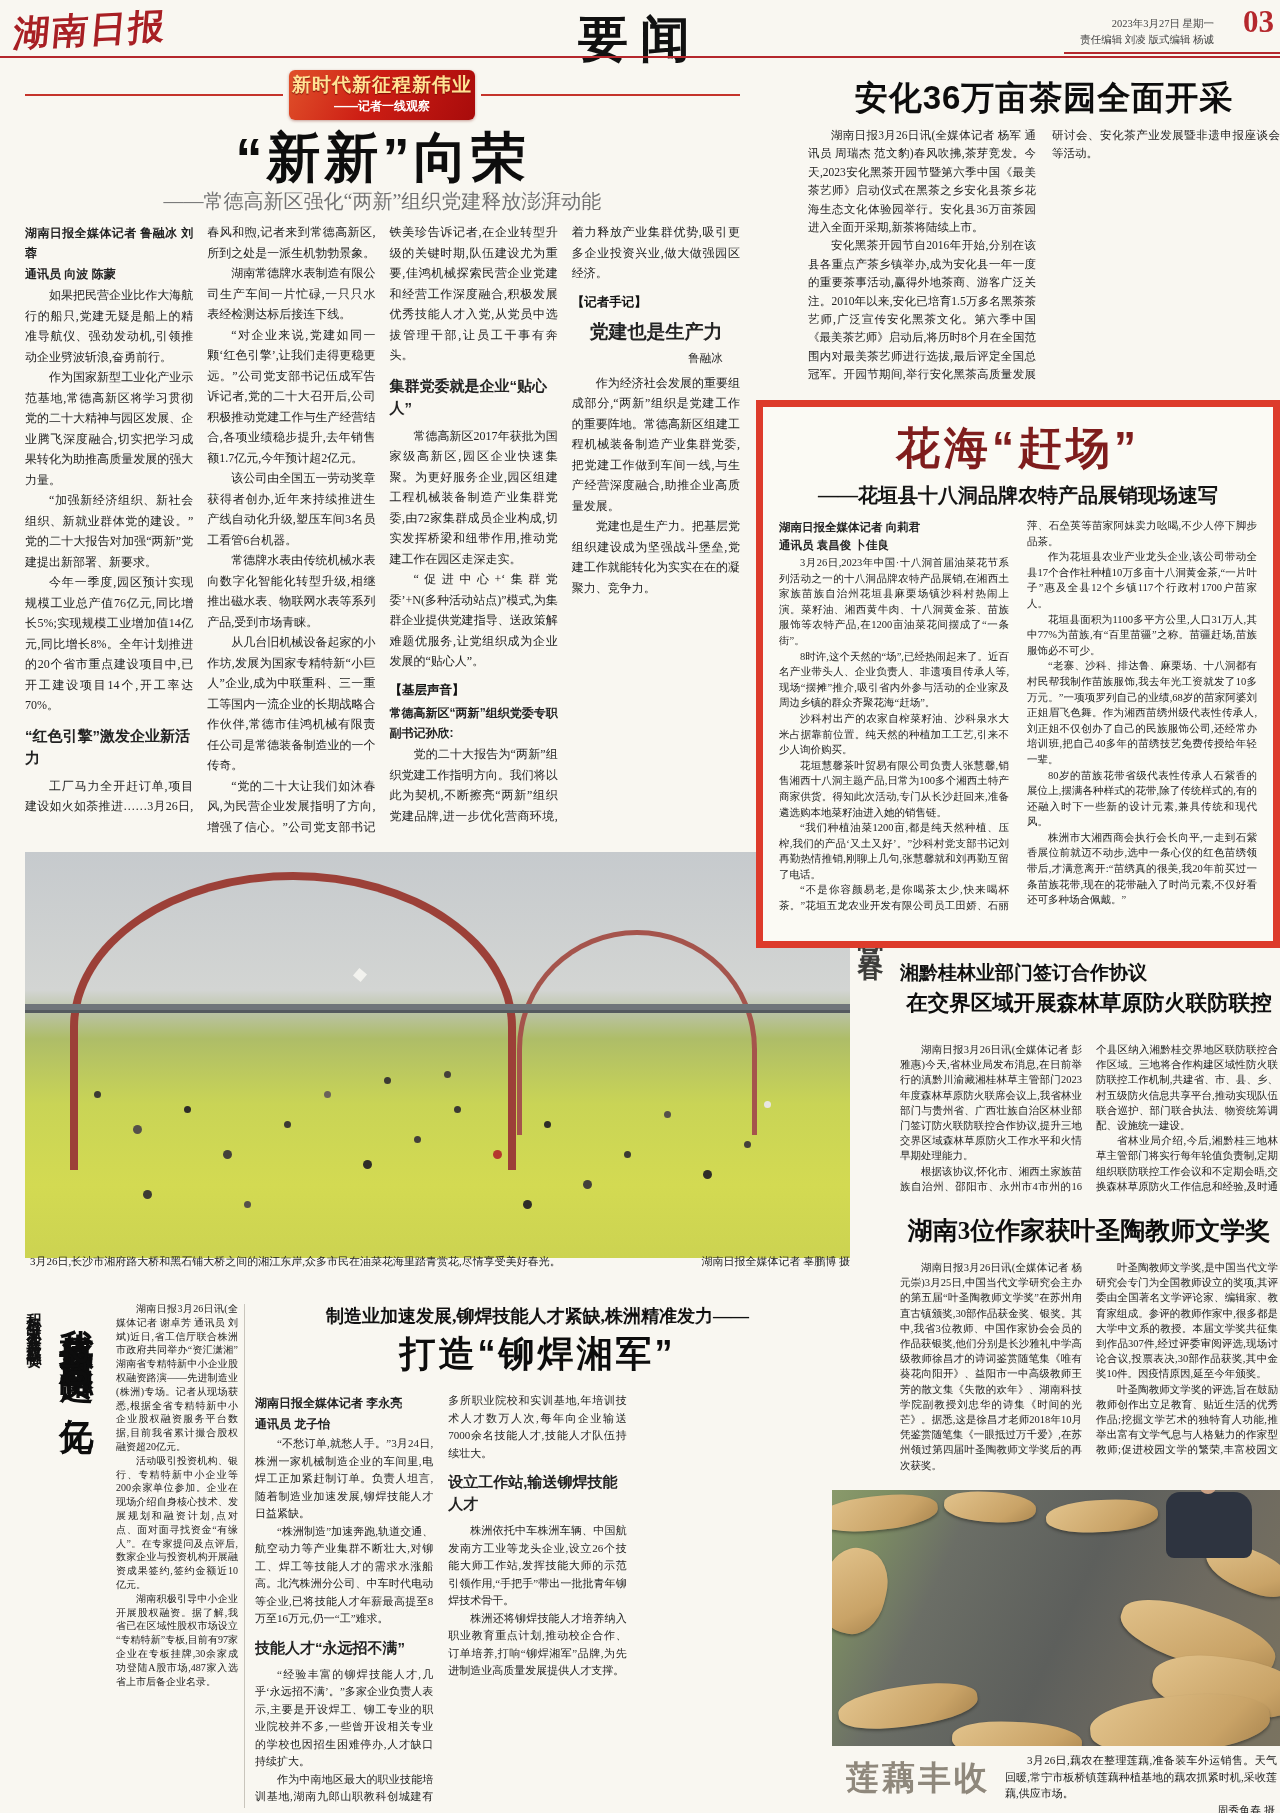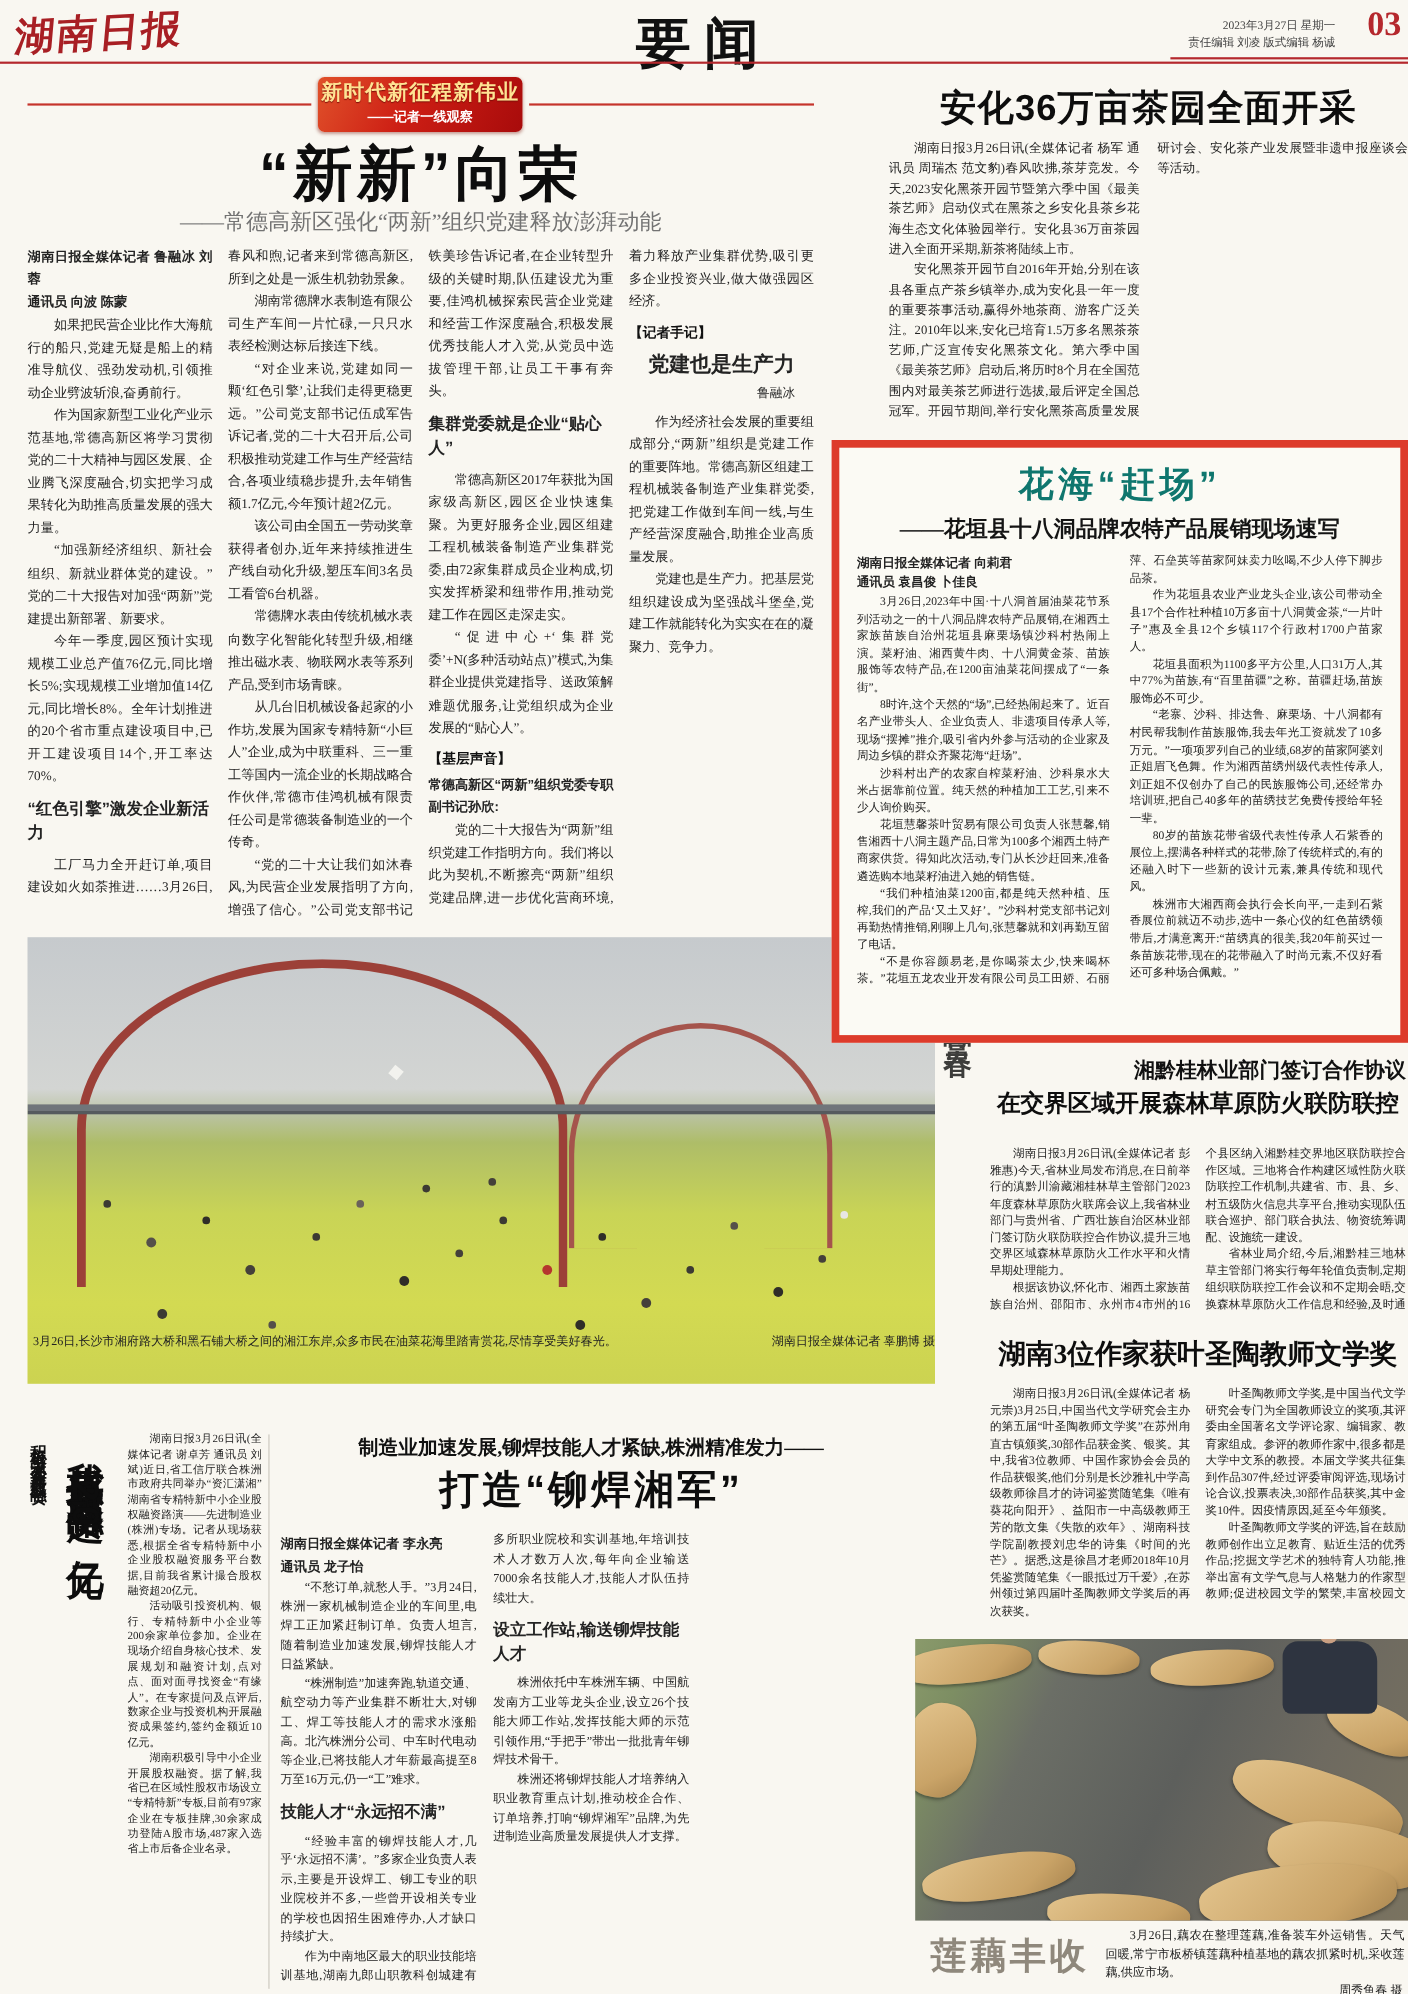--- a/index.html
+++ b/index.html
@@ -60,39 +60,39 @@
       340px 310px 0 2px #2f2d28,390px 285px 0 1px #44403a,430px 255px 0 1px #3c3a33,
       470px 300px 0 2px #b5362e,520px 270px 0 1px #2f2d28,560px 330px 0 2px #44403a,
       600px 300px 0 1px #3c3a33,640px 260px 0 1px #55504a,680px 320px 0 2px #2f2d28,
       720px 290px 0 1px #44403a,120px 340px 0 2px #3c3a33,220px 350px 0 1px #55504a,
       500px 350px 0 2px #2f2d28,740px 250px 0 1px #e8e6e2,420px 220px 0 1px #44403a,
       360px 226px 0 1px #3c3a33;}
   .kite{position:absolute;left:330px;top:118px;width:10px;height:10px;background:#f2f2ee;
         transform:rotate(40deg);}
   .photo-side-title{left:854px;top:892px;width:34px;writing-mode:vertical-rl;
         font-family:var(--serif);font-weight:bold;font-size:26px;letter-spacing:14px;color:#3d3d3b;}
-  .bridge-cap{left:30px;top:1212px;width:820px;display:flex;font-size:11px;line-height:17px;color:#222;gap:38px;}
+  .bridge-cap{left:30px;top:1253px;width:820px;display:flex;font-size:11px;line-height:17px;color:#222;gap:38px;}
   .bridge-cap .c{flex:1;}
   .bridge-cap .cr{white-space:nowrap;padding-left:14px;}
   
   .h-anhua{left:808px;top:76px;width:472px;text-align:center;font-family:var(--sans);
         font-weight:900;font-size:33px;letter-spacing:1px;color:#0d0d0d;}
   .anhua-body{left:808px;top:126px;width:472px;height:268px;column-count:2;column-gap:16px;
         font-size:11.5px;line-height:18.4px;}
   
   .redbox{left:756px;top:400px;width:524px;height:548px;border:7px solid var(--boxred);
         background:#fbfaf4;box-sizing:border-box;padding:10px 16px;}
-  .h-huahai{text-align:center;font-family:var(--sans);font-weight:900;font-size:32px;
-        letter-spacing:4px;color:#0f766e;margin:2px 0 4px;}
+  .h-huahai{text-align:center;font-family:var(--sans);font-weight:900;font-size:44px;
+        letter-spacing:4px;color:#7f1d1d;margin:2px 0 4px;}
   .sub-huahai{text-align:center;font-family:var(--serif);font-weight:bold;font-size:20px;
         color:#141414;margin-bottom:9px;}
   .huahai-body{column-count:2;column-gap:18px;height:398px;font-size:10.5px;line-height:15.6px;}
   .huahai-body .byline{font-size:11.5px;line-height:17px;}
   
-  .fire-kicker{left:900px;top:960px;width:378px;text-align:right;font-family:var(--serif);
+  .fire-kicker{left:900px;top:960px;width:378px;text-align:left;font-family:var(--serif);
         font-weight:bold;font-size:19px;color:#111;}
   .h-fire{left:900px;top:988px;width:378px;text-align:center;font-family:var(--sans);
         font-weight:900;font-size:21.5px;color:#0d0d0d;}
   .fire-body{left:900px;top:1042px;width:378px;height:158px;column-count:2;column-gap:14px;
         font-size:10.5px;line-height:15.2px;}
   .h-award{left:900px;top:1214px;width:378px;text-align:center;font-family:var(--serif);
         font-weight:bold;font-size:25px;color:#0d0d0d;}
   .award-body{left:900px;top:1260px;width:378px;height:222px;column-count:2;column-gap:14px;
         font-size:10.5px;line-height:15.2px;}
   

